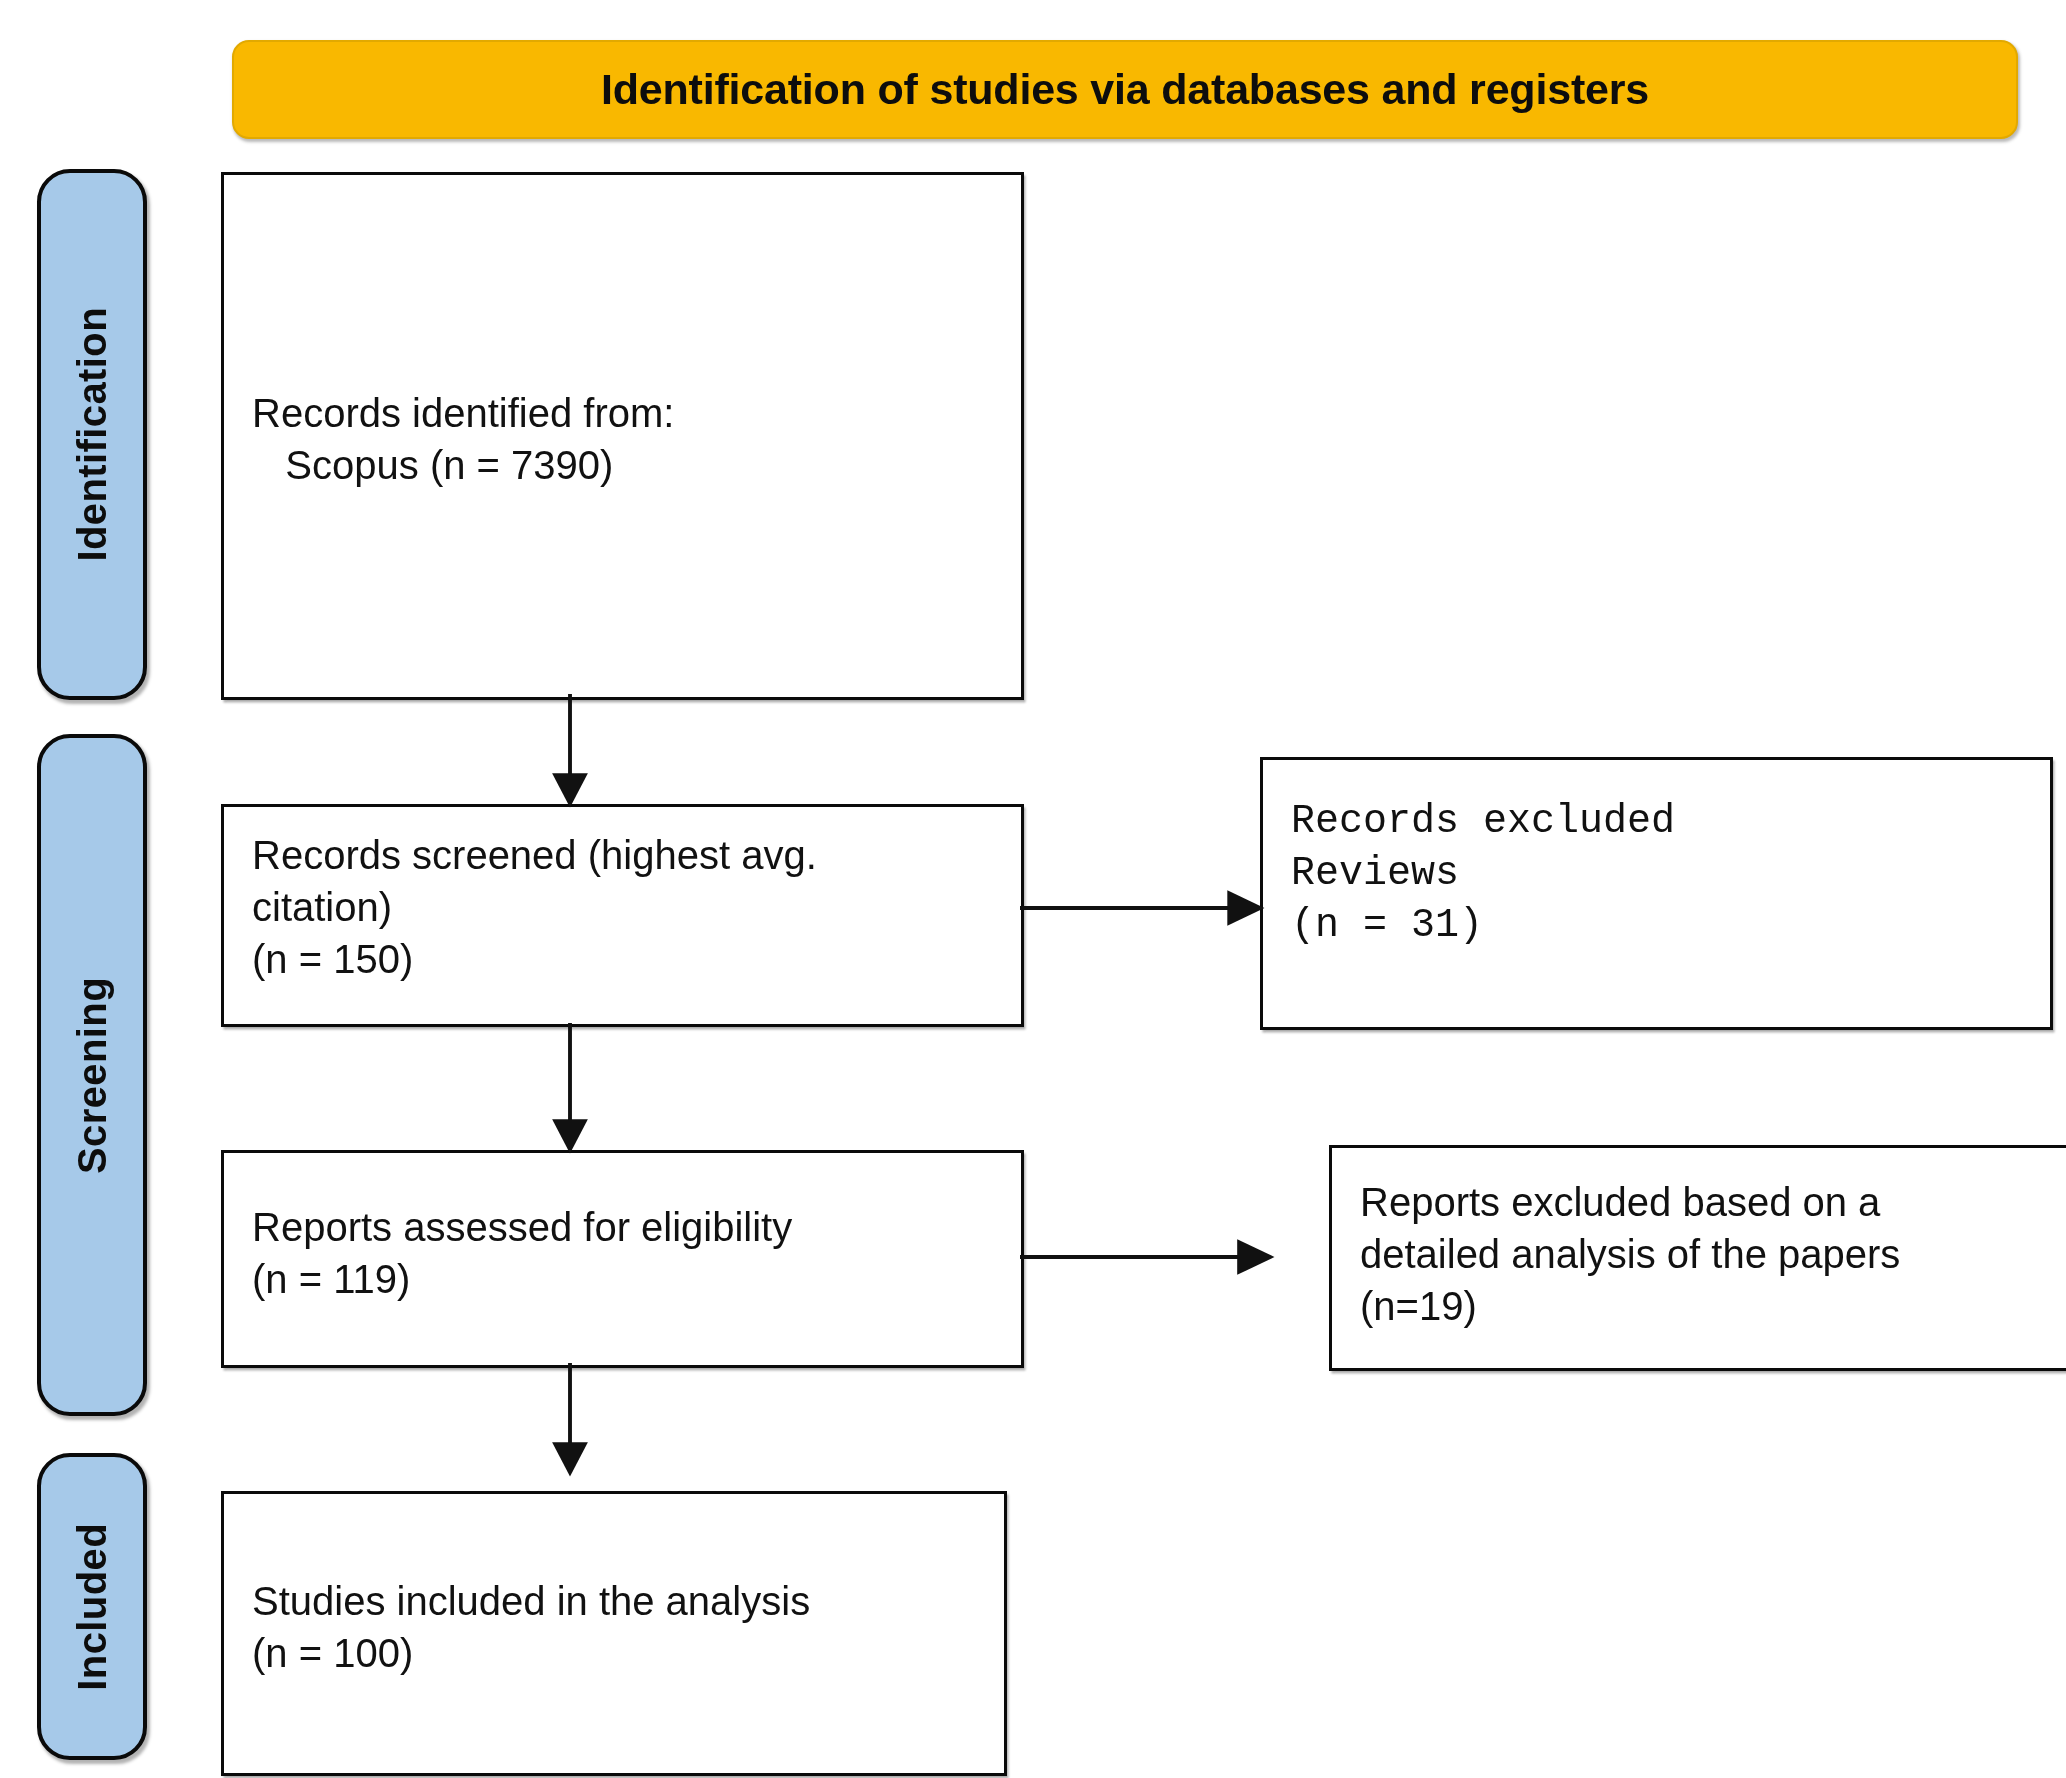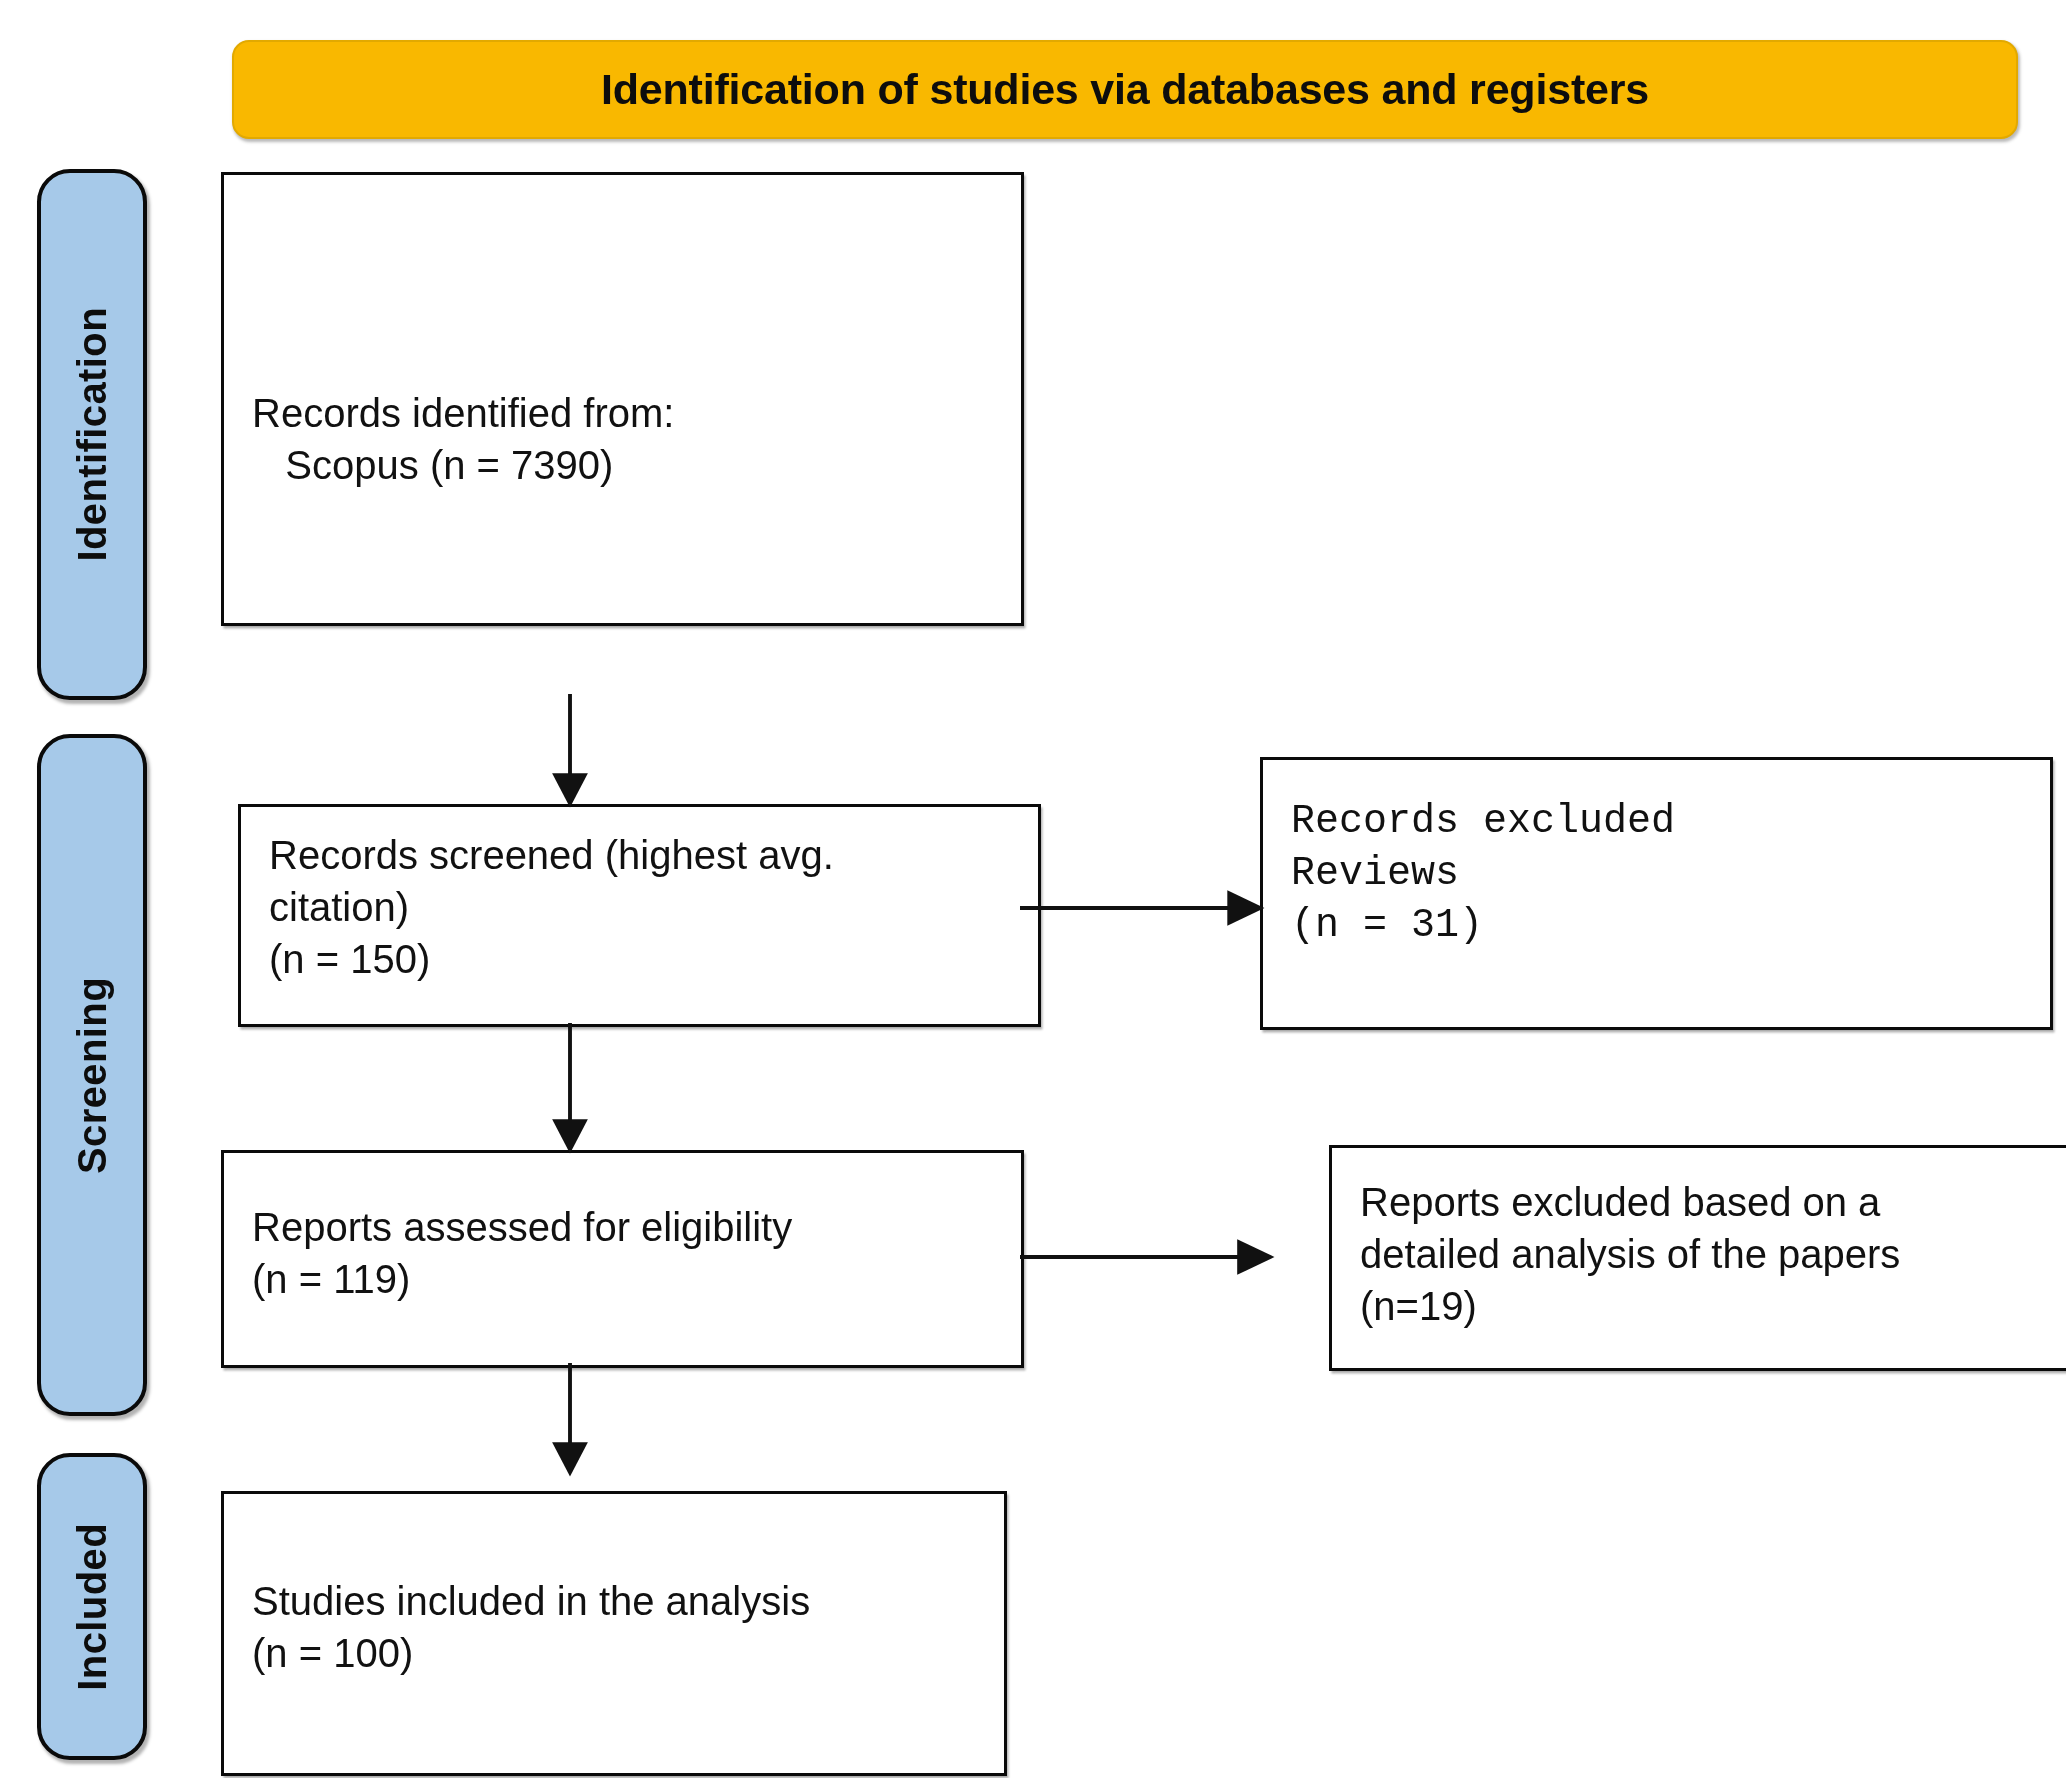--- a/index.html
+++ b/index.html
@@ -85,24 +85,24 @@
     position: absolute;
     left: 28px;
     right: 17px;
     font-size: 40px;
     line-height: 1.30;
     color: #111111;
     white-space: pre-wrap;
   }
 
   
-  #box-identified      { left: 221px;  top: 172px;  width: 803px; height: 454px; }
+  #box-identified      { left: 221px;  top: 172px;  width: 803px; height: 528px; }
   #box-identified .fbox-text  { top: 212px; }
 
-  #box-screened        { left: 238px;  top: 804px; width: 803px; height: 223px; }
+  #box-screened        { left: 221px;  top: 804px; width: 803px; height: 223px; }
   #box-screened .fbox-text    { top: 22px; }
 
   #box-eligibility     { left: 221px;  top: 1150px; width: 803px; height: 218px; }
   #box-eligibility .fbox-text { top: 48px; }
 
   #box-included        { left: 221px;  top: 1473px; width: 786px; height: 285px; margin-top: 18px; }
   #box-included .fbox-text    { top: 81px; }
 
   
   #box-excluded-records { left: 1260px; top: 757px; width: 793px; height: 273px; font-family: Liberation Mono, monospace; }

